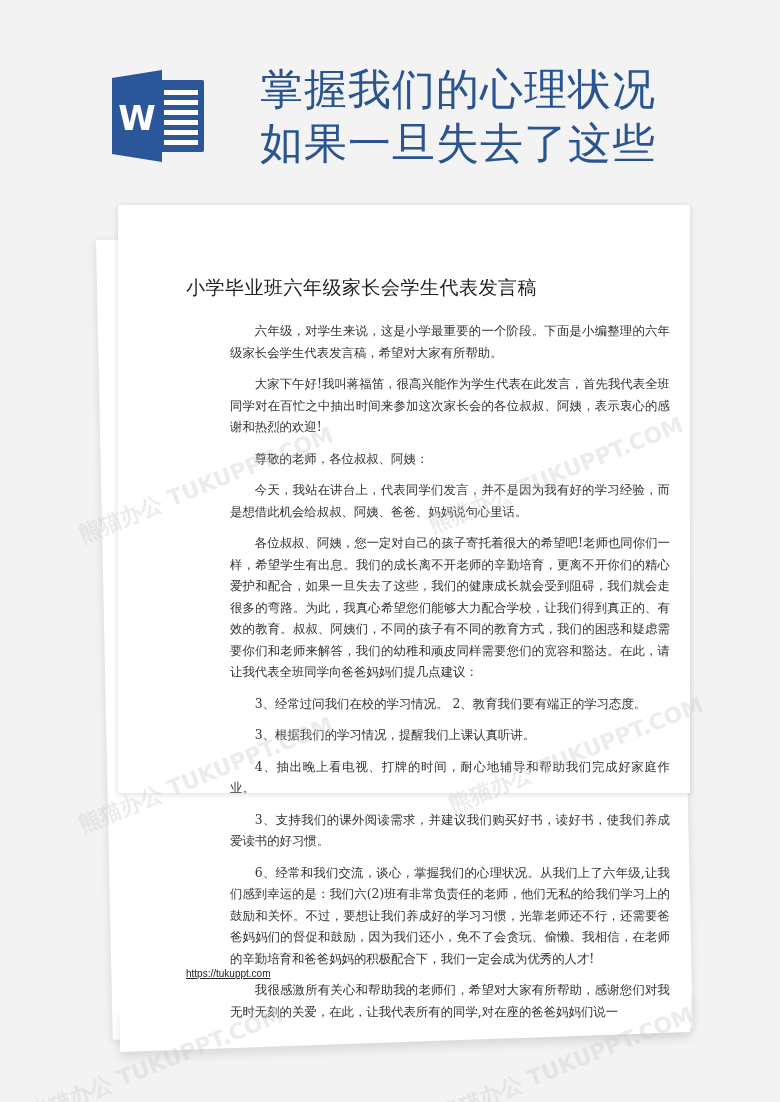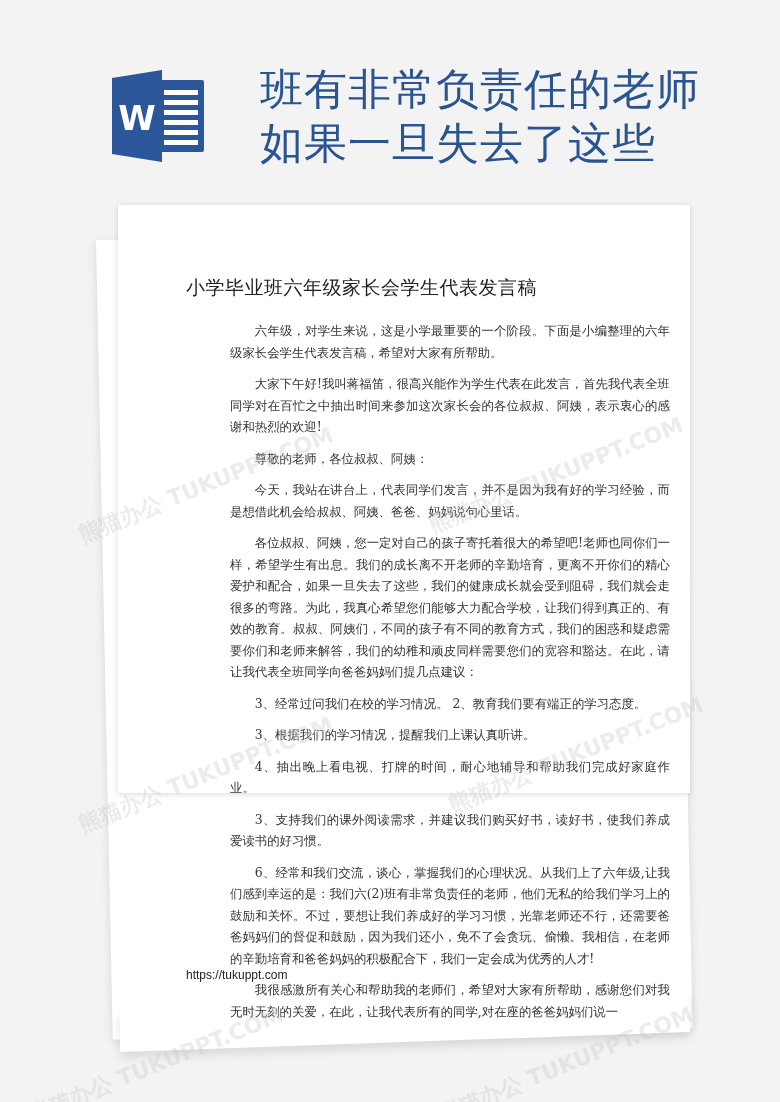--- a/index.html
+++ b/index.html
@@ -44,21 +44,21 @@
     }
     .doc-body {
       position: absolute; left: 68px; top: 115px; width: 440px;
       font-size: 12.4px; line-height: 21.5px; color: #333; margin-left: 44px;
     }
     .doc-body p { text-indent: 2em; margin-bottom: 10px; text-align: justify; }
     .doc-body p.heading { margin-bottom: 9px; }
     .footer-url {
       position: absolute; left: 68px; top: 763px;
       font-family: "Liberation Sans", "DejaVu Sans", sans-serif;
-      font-size: 12px; color: #222;
+      font-size: 10px; color: #222; text-decoration: underline;
     }
     .watermark {
       position: absolute; font-family: "DejaVu Sans", sans-serif;
       font-size: 22px; font-weight: bold; color: rgba(200,200,200,0.35);
       transform: rotate(-22deg); white-space: nowrap; pointer-events: none;
     }
   </style>
 </head>
 <body>
 
@@ -70,21 +70,21 @@
       <rect x="56" y="32" width="34" height="5"></rect>
       <rect x="56" y="42" width="34" height="5"></rect>
       <rect x="56" y="52" width="34" height="5"></rect>
       <rect x="56" y="62" width="34" height="5"></rect>
       <rect x="56" y="72" width="34" height="5"></rect>
     </g>
     <polygon points="4,10 54,2 54,94 4,86" fill="#2b579a"></polygon>
     <text x="29" y="62" text-anchor="middle" font-family="DejaVu Sans, sans-serif" font-weight="bold" font-size="34" fill="#ffffff">W</text>
   </svg>
   <div class="banner-title">
-    <div>班有非常负责任的老师</div>
+    <div>掌握我们的心理状况</div>
     <div>如果一旦失去了这些</div>
   </div>
 </div>
 
 <div class="page-back"></div>
 <div class="page-back-bottom"></div>
 
 <div class="page">
   <div class="doc-title">小学毕业班六年级家长会学生代表发言稿</div>
   <div class="doc-body">

